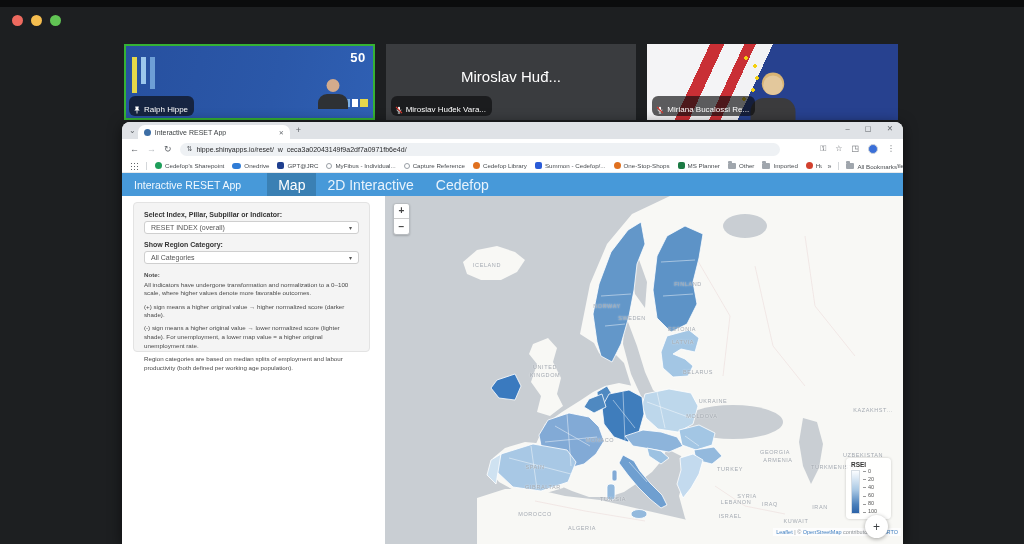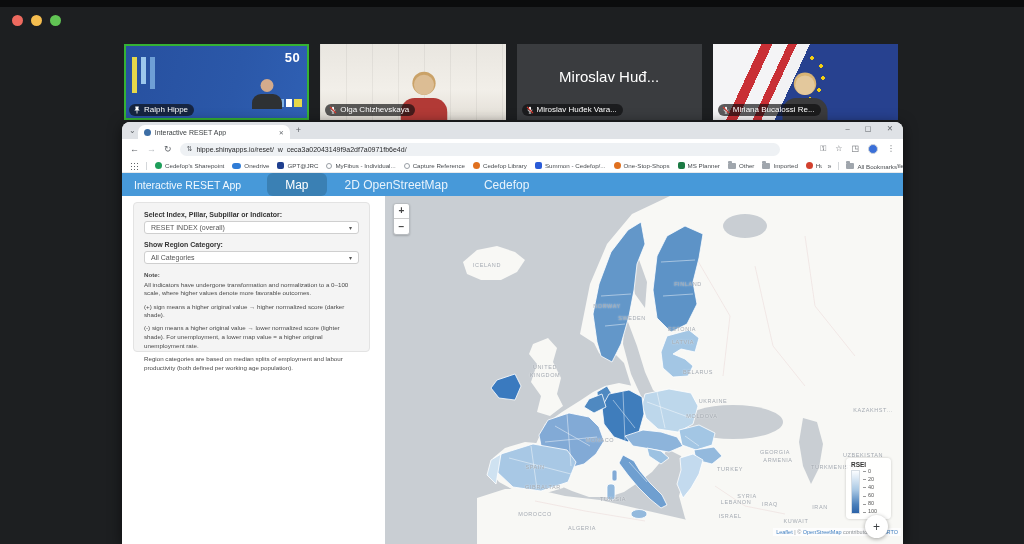--- a/index.html
+++ b/index.html
@@ -68,21 +68,21 @@
     linear-gradient(115deg,#f4f4f6 0 22%,#c92f35 22% 27%,#f4f4f6 27% 34%,#c92f35 34% 38%,#f2f2f4 38% 44%,#27418f 44% 100%);}
   .scene-flags .person-a{display:block;left:50%;transform:translateX(-50%) scale(1.5);bottom:7px;}
   .scene-flags .person-a::before{background:#e3c89c;box-shadow:0 -1px 0 1px #d9b474;}
   .scene-flags .person-a::after{background:#3b3b3d;}
   
   .scene-dark{background:#3a3c3f;}
   .scene-dark .big-name{display:block;position:absolute;left:0;right:0;top:24px;text-align:center;
     color:#fff;font-size:15px;white-space:nowrap;overflow:hidden;}
   .name-pill{position:absolute;left:5px;bottom:4px;display:flex;align-items:center;gap:3px;
     background:rgba(12,12,14,.66);color:#fff;font-size:8px;line-height:1;
-    padding:2px 6px 2px 4px;border-radius:6px;max-width:93%;white-space:nowrap;overflow:hidden;justify-content:flex-end;}
+    padding:10px 6px 2px 4px;border-radius:6px;max-width:93%;white-space:nowrap;overflow:hidden;justify-content:flex-end;}
   .name-pill .pin-icon,.name-pill .mic-icon{display:none;flex:none;width:8px;height:8px;}
   .name-pill.pinned .pin-icon{display:block;}
   .name-pill.muted .mic-icon{display:block;}
 
   
   .browser{position:absolute;left:122px;top:122px;width:781px;height:422px;background:#fff;
     border-radius:8px 8px 0 0;box-shadow:0 2px 14px rgba(0,0,0,.55);}
   .tabstrip{position:relative;height:17px;background:#dfe2e6;border-radius:8px 8px 0 0;
     display:flex;align-items:flex-end;}
   .tab-chevron{margin:0 2px 4px 7px;color:#5f6368;font-size:8px;line-height:1;}
@@ -124,21 +124,21 @@
   .bm-right{position:absolute;right:6px;top:0;height:14px;background:#fff;display:flex;
     align-items:center;gap:7px;padding-left:6px;}
   .bm-overflow{font-size:7px;color:#5f6368;}
   .bm-all{display:flex;align-items:center;gap:3px;font-size:6.2px;color:#474b4f;white-space:nowrap;}
 
   
   .app{position:absolute;left:0;top:51px;width:781px;height:371px;background:#fff;overflow:hidden;}
   .app-navbar{height:23px;background:#4799d9;display:flex;align-items:stretch;}
   .brand{display:flex;align-items:center;padding:0 12px;font-size:10.5px;color:#f2f9ff;white-space:nowrap;}
   .apptabs{display:flex;margin-left:14px;}
-  .apptab{display:flex;align-items:center;padding:0 18px;font-size:12px;color:#e8f3fc;border-radius:6px;}
+  .apptab{display:flex;align-items:center;padding:0 11px;font-size:14px;color:#e8f3fc;}
   .apptab.active{background:#3a80b4;color:#fff;}
   .app-content{position:relative;height:348px;background:#fff;}
   .sidebar-card{position:absolute;left:11px;top:6px;width:237px;height:150px;background:#f4f4f4;
     border:1px solid #e3e3e3;border-radius:4px;padding:8px 10px;}
   .ctl-label{font-size:7px;font-weight:bold;color:#333;margin-bottom:3px;}
   .select-box{position:relative;height:13px;background:#fff;border:1px solid #cfcfcf;border-radius:3px;
     display:flex;align-items:center;padding:0 6px;font-size:7px;color:#555;margin-bottom:7px;}
   .select-box .caret{position:absolute;right:6px;font-size:6px;color:#555;}
   .note{font-size:6.2px;color:#4a4a4a;line-height:1.4;}
   .note .note-title{font-weight:bold;margin-bottom:1px;}
@@ -194,34 +194,20 @@
             <path d="M2.2 0.5 h3.6 l-0.5 2.6 1.4 1.4 h-5.4 l1.4 -1.4 z" fill="#fff"></path>
             <rect x="3.6" y="4.5" width="0.8" height="3" fill="#fff"></rect>
           </svg>
 
           <span>Ralph Hippe</span>
         </div>
       </div>
 
 
 
-      <div class="tile scene-office-c">
-
-        <div class="person person-a"></div>
-
-        <div class="name-pill muted">
-
-          <svg class="mic-icon" viewBox="0 0 8 8">
-            <rect x="3" y="0.8" width="2" height="3.6" rx="1" fill="#fff"></rect>
-            <path d="M2 3.5 a2 2 0 0 0 4 0 M4 5.5 v1.6 M2.8 7.2 h2.4" stroke="#fff" stroke-width="0.7" fill="none"></path>
-            <line x1="1" y1="0.8" x2="7" y2="7.2" stroke="#e0382e" stroke-width="1.1"></line>
-          </svg>
-          <span>Olga Chizhevskaya</span>
-        </div>
-      </div>
 
       <div class="tile scene-dark">
 
         <div class="big-name">Miroslav Huđ...</div>
         <div class="name-pill muted">
 
           <svg class="mic-icon" viewBox="0 0 8 8">
             <rect x="3" y="0.8" width="2" height="3.6" rx="1" fill="#fff"></rect>
             <path d="M2 3.5 a2 2 0 0 0 4 0 M4 5.5 v1.6 M2.8 7.2 h2.4" stroke="#fff" stroke-width="0.7" fill="none"></path>
             <line x1="1" y1="0.8" x2="7" y2="7.2" stroke="#e0382e" stroke-width="1.1"></line>
@@ -358,21 +344,21 @@
       </div>
     </div>
 
     <div class="app">
       <div class="app-navbar">
         <div class="brand">Interactive RESET App</div>
         <div class="apptabs">
 
             <div class="apptab active">Map</div>
 
-            <div class="apptab">2D OpenStreetMap</div>
+            <div class="apptab">2D Interactive</div>
 
             <div class="apptab">Cedefop</div>
           </div>
       </div>
       <div class="app-content">
 
         <div class="sidebar-card">
           <div class="ctl-label">Select Index, Pillar, Subpillar or Indicator:</div>
           <div class="select-box">
             <span>RESET INDEX (overall)</span>

